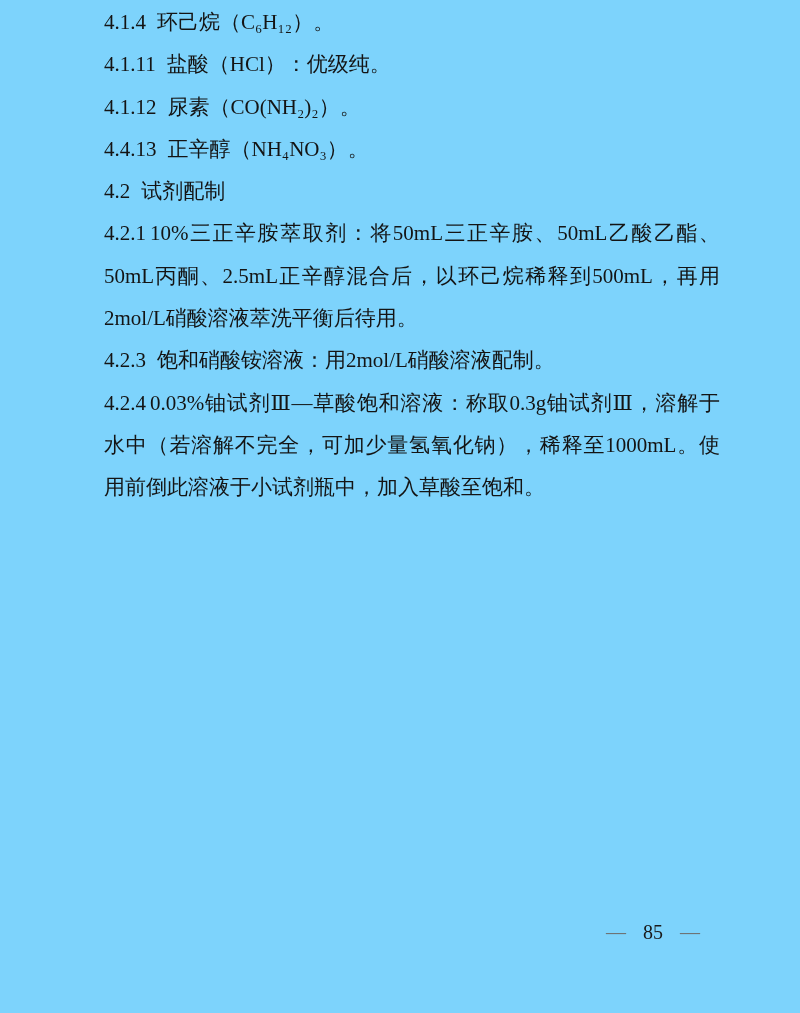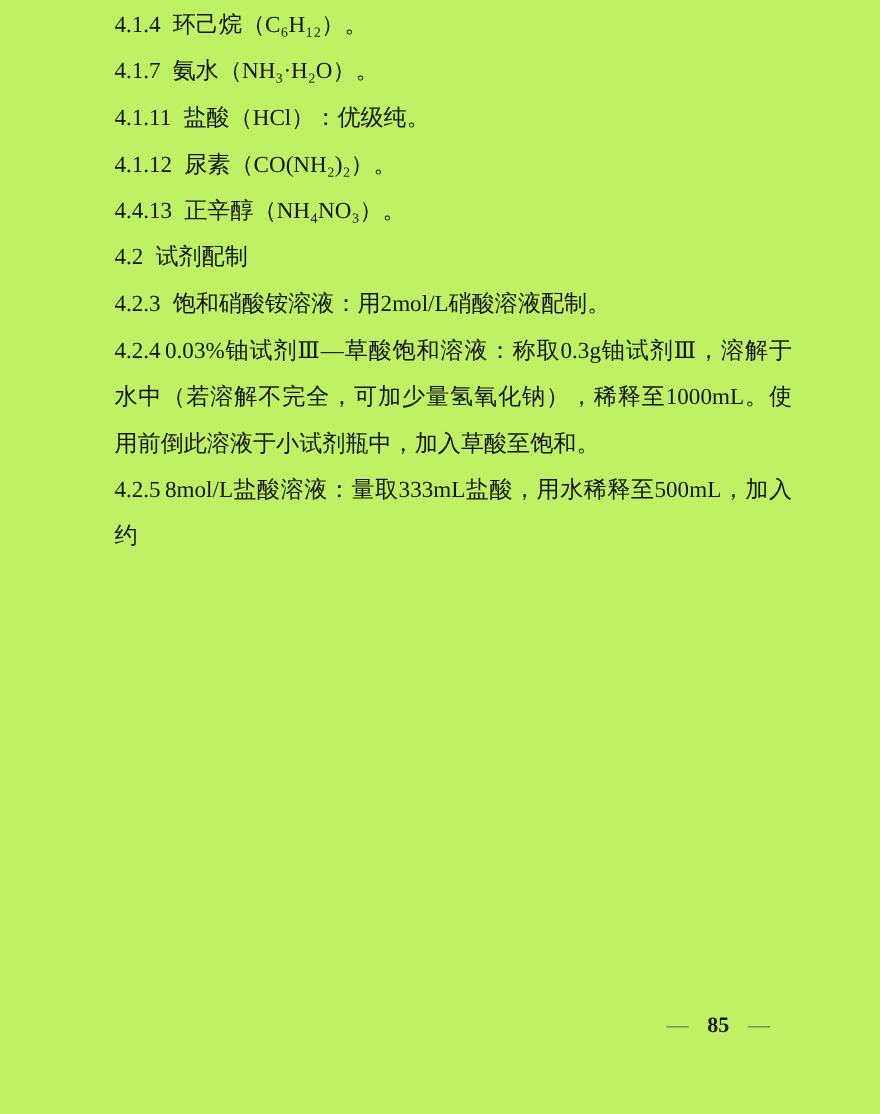--- a/index.html
+++ b/index.html
@@ -4,21 +4,21 @@
 <style>
   html, body {
     margin: 0;
     padding: 0;
     background: #ffffff;
   }
   .page {
     position: relative;
     width: 800px;
     height: 1013px;
-    background: #bef264;
+    background: #7dd3fc;
     overflow: hidden;
     font-family: "Liberation Serif", "DejaVu Serif", serif;
     color: #141414;
   }
   .content {
     position: absolute;
     left: 104px;
     top: 1px;
     width: 616px;
     font-size: 21px;
@@ -46,71 +46,67 @@
     column-gap: 17px;
     font-size: 20px;
     line-height: 28px;
   }
   .footer .dash {
     color: #6e6e6e;
     letter-spacing: 0;
   }
   .footer .pageno {
     color: #1a1a1a;
-    font-weight: bold;
   }
 </style>
 </head>
 <body>
 
 <div class="page">
 
   <div class="content" id="content">
     <div class="para">
       <span class="num wide">4.1.4</span><span class="txt">环己烷（C₆H₁₂）。</span>
     </div>
 
 
 
-    <div class="para">
-      <span class="num wide">4.1.7</span><span class="txt">氨水（NH₃·H₂O）。</span>
-    </div>
 
 
 
 
     <div class="para">
       <span class="num wide">4.1.11</span><span class="txt">盐酸（HCl）：优级纯。</span>
     </div>
 
     <div class="para">
       <span class="num wide">4.1.12</span><span class="txt">尿素（CO(NH₂)₂）。</span>
     </div>
 
     <div class="para">
       <span class="num wide">4.4.13</span><span class="txt">正辛醇（NH₄NO₃）。</span>
     </div>
 
     <div class="para">
       <span class="num wide">4.2</span><span class="txt">试剂配制</span>
     </div>
 
+    <div class="para">
+      <span class="num narrow">4.2.1</span><span class="txt">10%三正辛胺萃取剂：将50mL三正辛胺、50mL乙酸乙酯、50mL丙酮、2.5mL正辛醇混合后，以环己烷稀释到500mL，再用2mol/L硝酸溶液萃洗平衡后待用。</span>
+    </div>
 
 
     <div class="para">
       <span class="num wide">4.2.3</span><span class="txt">饱和硝酸铵溶液：用2mol/L硝酸溶液配制。</span>
     </div>
 
     <div class="para">
       <span class="num narrow">4.2.4</span><span class="txt">0.03%铀试剂Ⅲ—草酸饱和溶液：称取0.3g铀试剂Ⅲ，溶解于水中（若溶解不完全，可加少量氢氧化钠），稀释至1000mL。使用前倒此溶液于小试剂瓶中，加入草酸至饱和。</span>
     </div>
 
-    <div class="para">
-      <span class="num narrow">4.2.5</span><span class="txt">8mol/L盐酸溶液：量取333mL盐酸，用水稀释至500mL，加入约</span>
-    </div>
   </div>
 
   <div class="footer">
     <span class="dash">—</span>
     <span class="pageno">85</span>
     <span class="dash">—</span>
   </div>
 
 </div>
 

